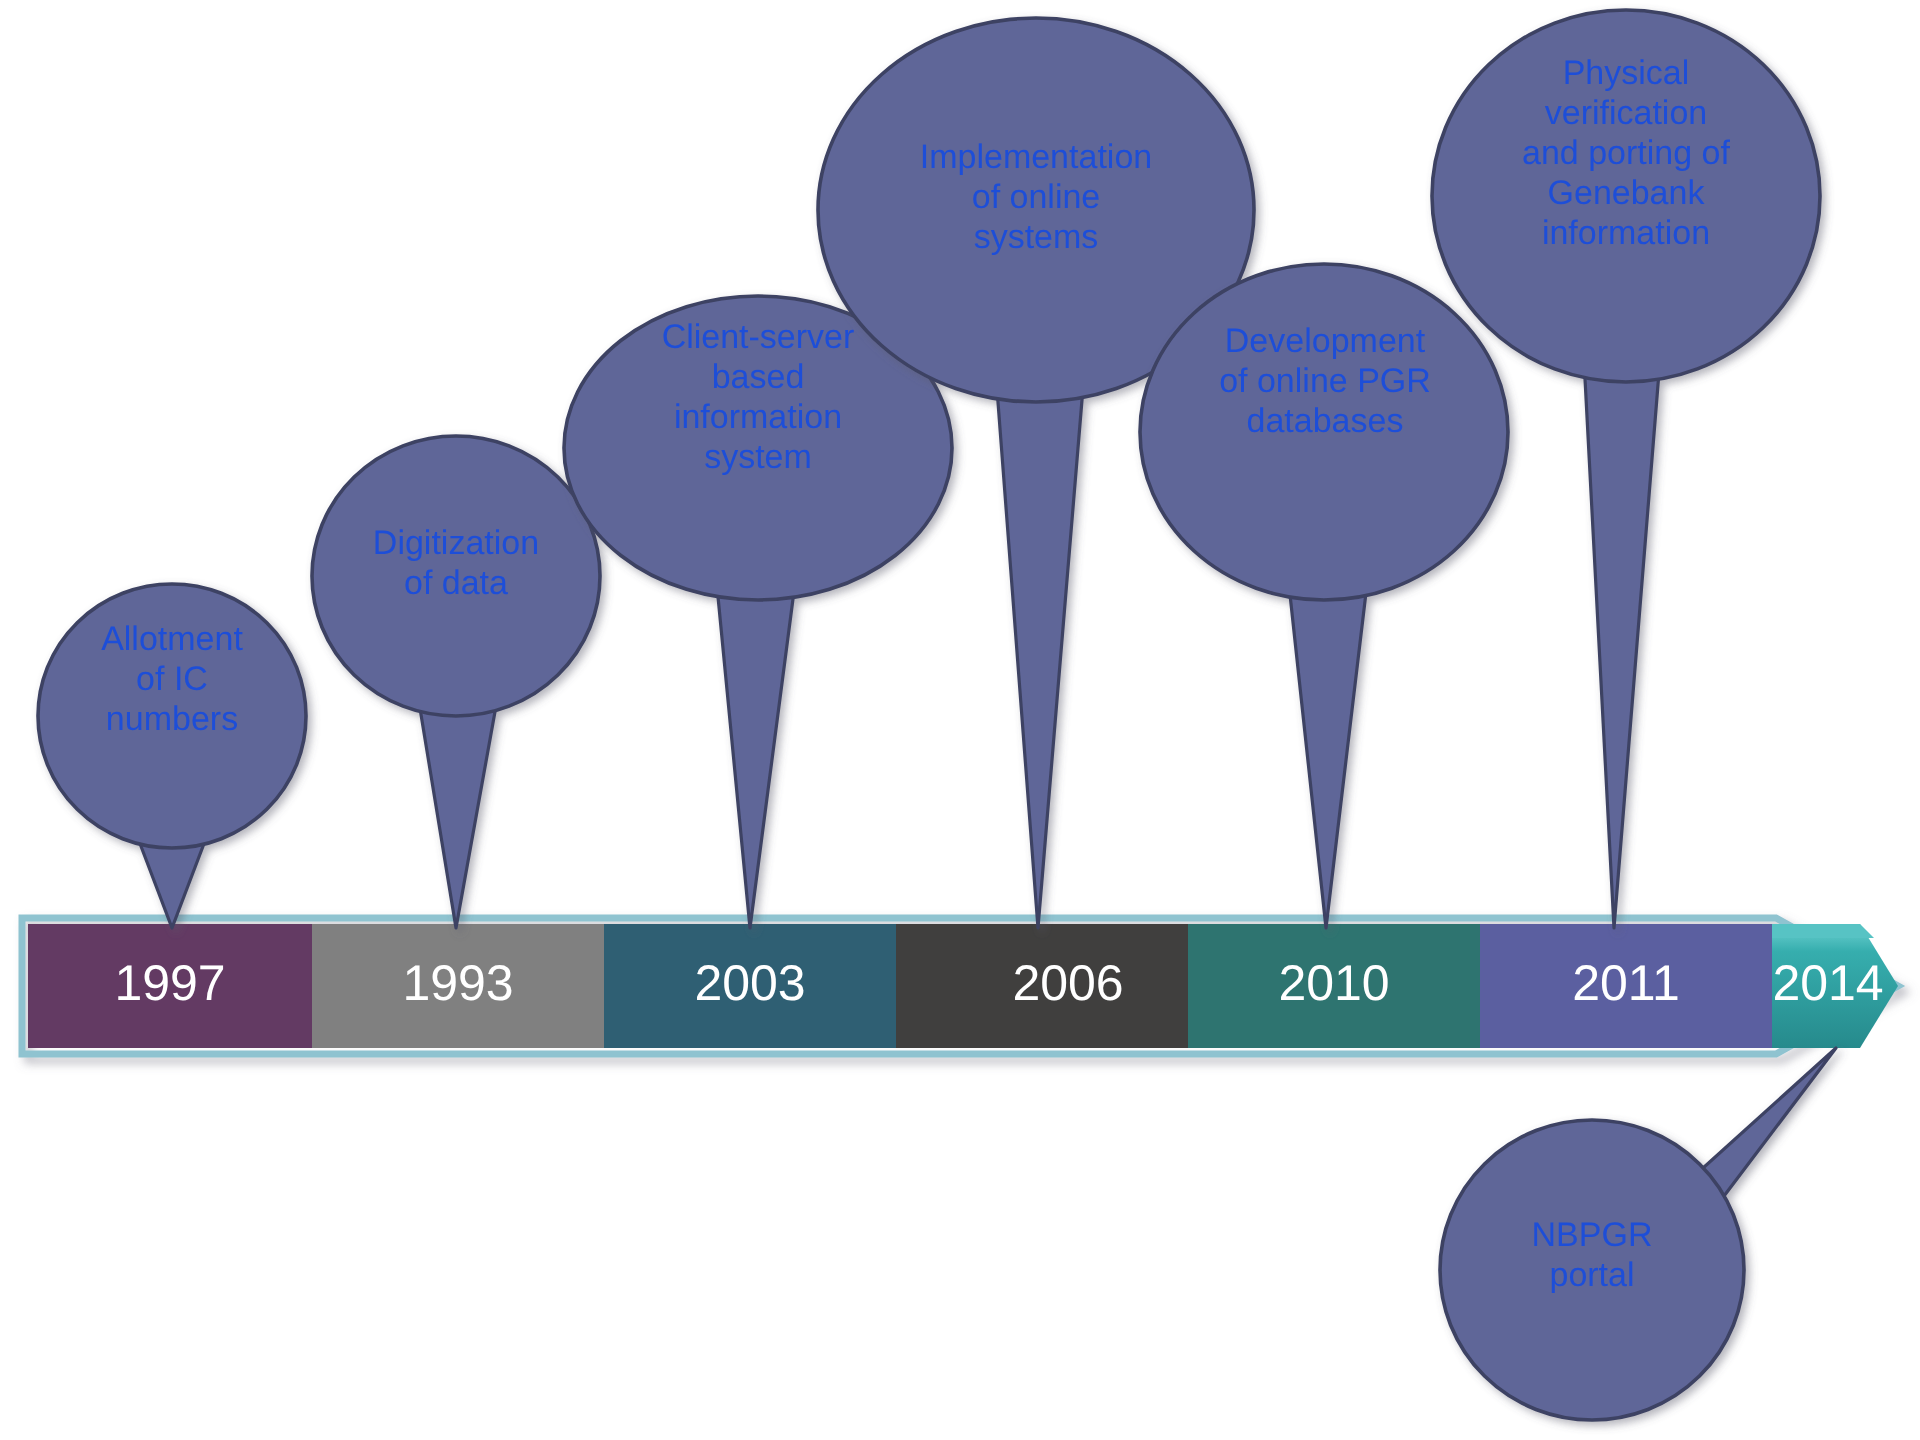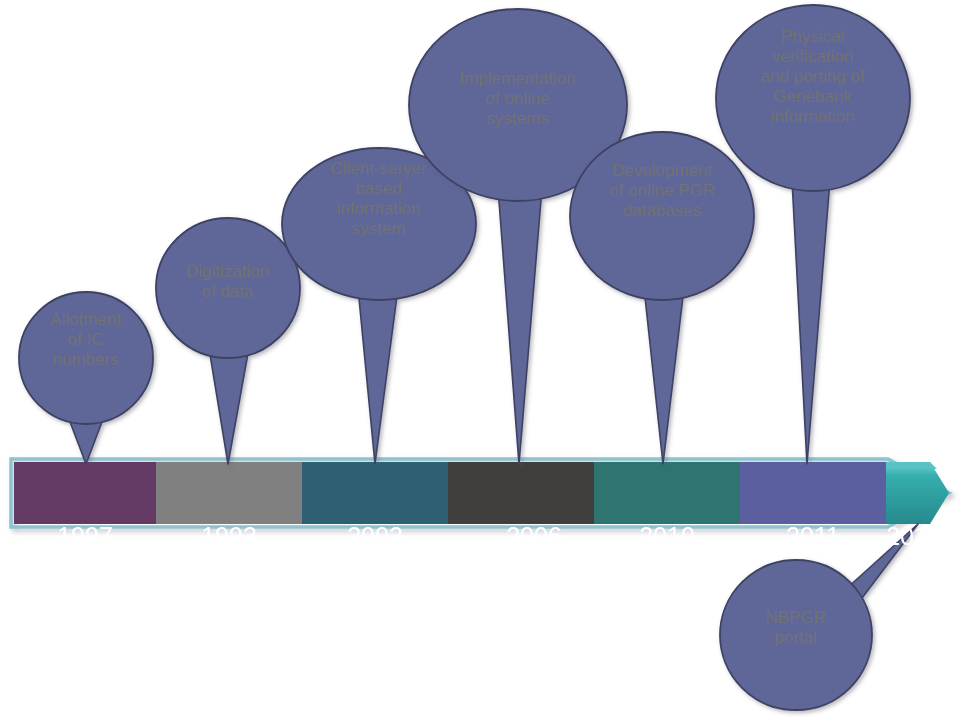--- a/index.html
+++ b/index.html
@@ -17,36 +17,35 @@
   }
   #vector-layer {
     position: absolute;
     left: 0;
     top: 0;
     width: 960px;
     height: 720px;
   }
   .bubble-text {
     position: absolute;
-    color: #737373;
+    color: #1d4ed8;
     text-align: center;
     line-height: 1.18;
     font-family: "Liberation Sans", sans-serif;
     white-space: pre-line;
     pointer-events: none;
   }
   .year-text {
     position: absolute;
     color: #ffffff;
     text-align: center;
     font-family: "Liberation Sans", sans-serif;
     font-size: 25px;
     line-height: 1;
     pointer-events: none;
-    margin-top: 44px;
   }
   #caption {
     position: absolute;
     left: 110px;
     top: 613px;
     width: 560px;
     color: #4A5A20;
     font-family: "Liberation Sans", sans-serif;
     font-size: 17.5px;
     font-weight: bold;

